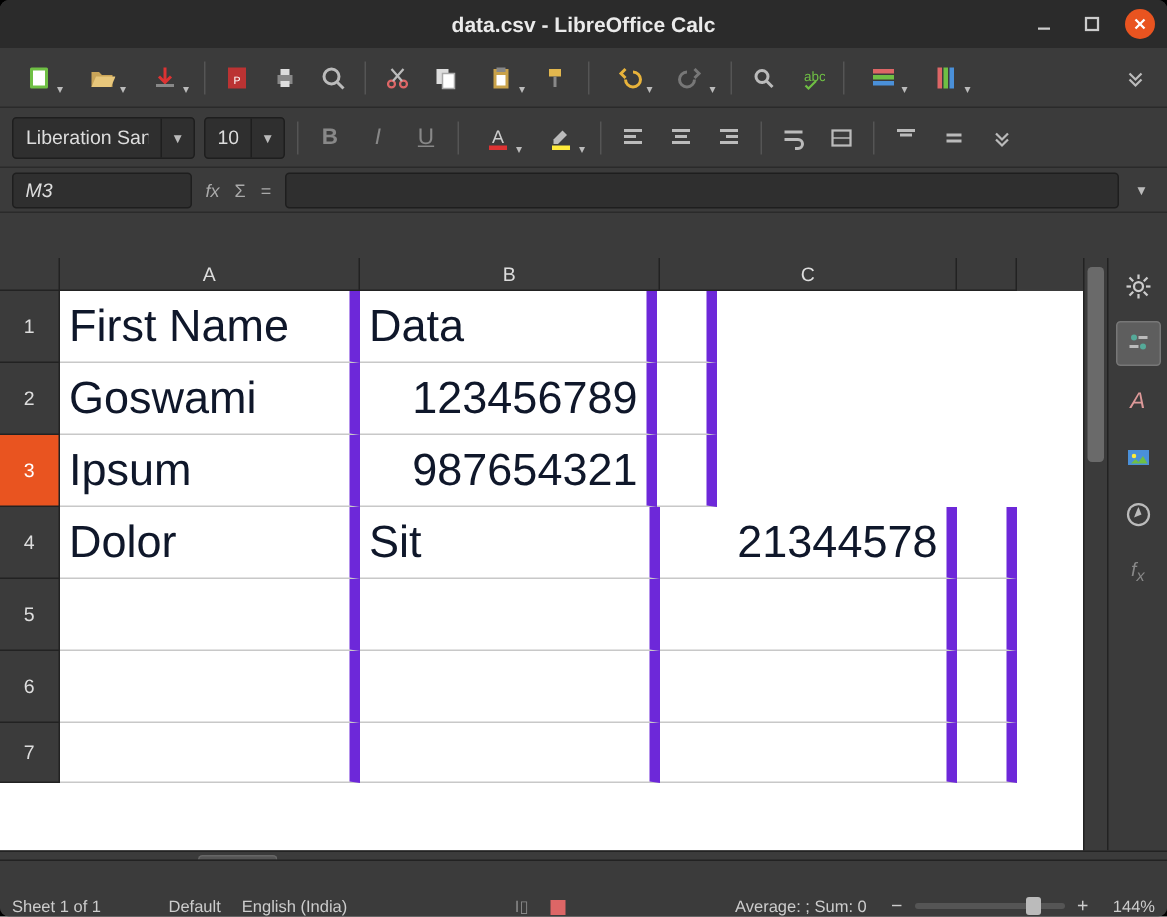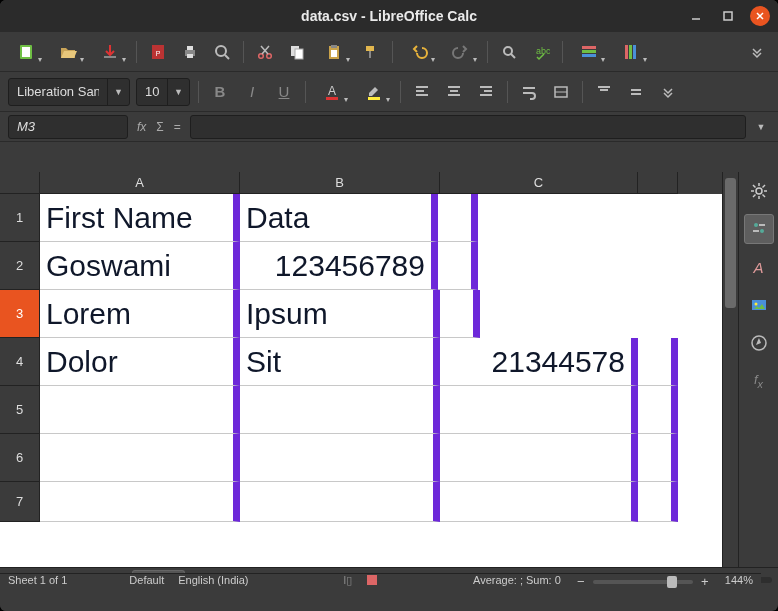--- a/index.html
+++ b/index.html
@@ -61,21 +61,21 @@
   .cell.colA { width:200px; } .cell.colB { width:200px; } .cell.colC { width:198px; } .cell.colD { width: 40px; }
   .cell.num { justify-content:flex-end; }
 
   .bottombar { position:absolute; left:0; right:0; bottom:20px; height:24px; background:#3b3b3b; display:flex; align-items:center; padding:0 6px; gap:4px; border-top:1px solid #222; color:#ccc; font-size:12px; }
   .navbtn { width:20px; height:18px; display:flex; align-items:center; justify-content:center; cursor:pointer; color:#bbb; }
   .sheettab { background:#555; border:1px solid #666; border-bottom:none; padding:2px 14px; margin-left:6px; color:#eee; cursor:pointer; border-radius: 3px 3px 0 0; }
   .hscroll { flex:1; margin-left: 12px; height: 12px; background:#3b3b3b; position:relative; }
   .hscroll .track { position:absolute; left:0; right:0; top:3px; height:6px; background:#2e2e2e; border-radius:3px; }
   .hscroll .hthumb { position:absolute; left:0; width:90px; top:1px; height:10px; background:#6a6a6a; border-radius:3px; }
 
-  .statusbar { position:absolute; left:0; right:17px; bottom:0; height:38px; background:#3b3b3b; display:flex; align-items:flex-start; padding:0 8px; gap:14px; color:#ccc; font-size:11px; border-top:1px solid #222; }
+  .statusbar { position:absolute; left:0; right:0; bottom:0; height:38px; background:#3b3b3b; display:flex; align-items:flex-end; padding:0 8px; gap:14px; color:#ccc; font-size:11px; border-top:1px solid #222; }
   .statusbar .spacer { flex:1; }
   .zoom { display:flex; align-items:center; gap:6px; }
   .zoomtrack { width:100px; height:4px; background:#555; position:relative; border-radius:2px; }
   .zoomtrack .zthumb { position:absolute; top:-4px; width:10px; height:12px; background:#bbb; border-radius:2px; left:74px; }
   .zbtn { cursor:pointer; color:#ccc; font-size:13px; width:12px; text-align:center; }
 
   
   svg { display:block; }
 </style>
 </head>
@@ -339,22 +339,22 @@
           <div class="cell colD"></div>
         </div>
         <div class="row">
           <div class="rowh">2</div>
           <div class="cell colB">Goswami</div>
           <div class="cell colC num">123456789</div>
           <div class="cell colD"></div>
         </div>
         <div class="row">
           <div class="rowh sel">3</div>
-          <div class="cell colA">Lorem</div>
           <div class="cell colB">Ipsum</div>
+          <div class="cell colC num">987654321</div>
           <div class="cell colD"></div>
         </div>
         <div class="row">
           <div class="rowh">4</div>
           <div class="cell colA">Dolor</div>
           <div class="cell colB">Sit</div>
           <div class="cell colC num">21344578</div>
           <div class="cell colD"></div>
         </div>
         <div class="row">
@@ -437,21 +437,21 @@
     <div class="navbtn" style="font-size:16px">＋</div>
     <div class="sheettab">data</div>
     <div class="hscroll">
       <div class="track"></div>
       <div class="hthumb"></div>
     </div>
   </div>
 
   <div class="statusbar">
     <span>Sheet 1 of 1</span>
-    <span style="margin-left:48px">Default</span>
+    <span style="margin-left:31px">Default</span>
     <span>English (India)</span>
     <span class="spacer"></span>
     <span style="color:#888">I▯</span>
     <span>
         <svg width="12" height="12">
           <rect x="1" y="1" width="10" height="10" fill="#d66"></rect>
         </svg>
       </span>
     <span class="spacer"></span>
     <span>Average: ; Sum: 0</span>

